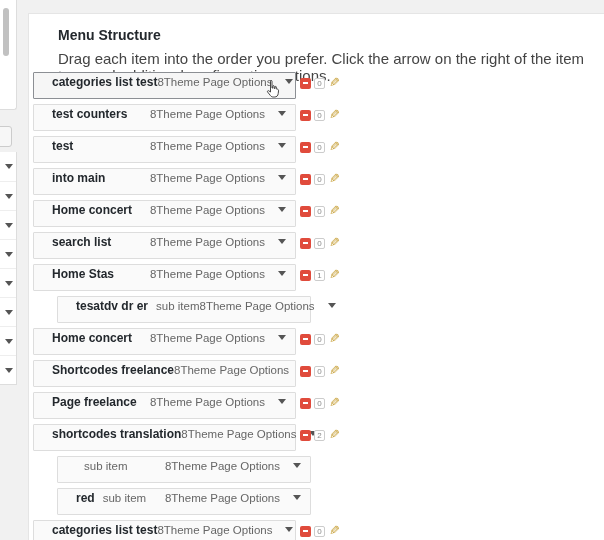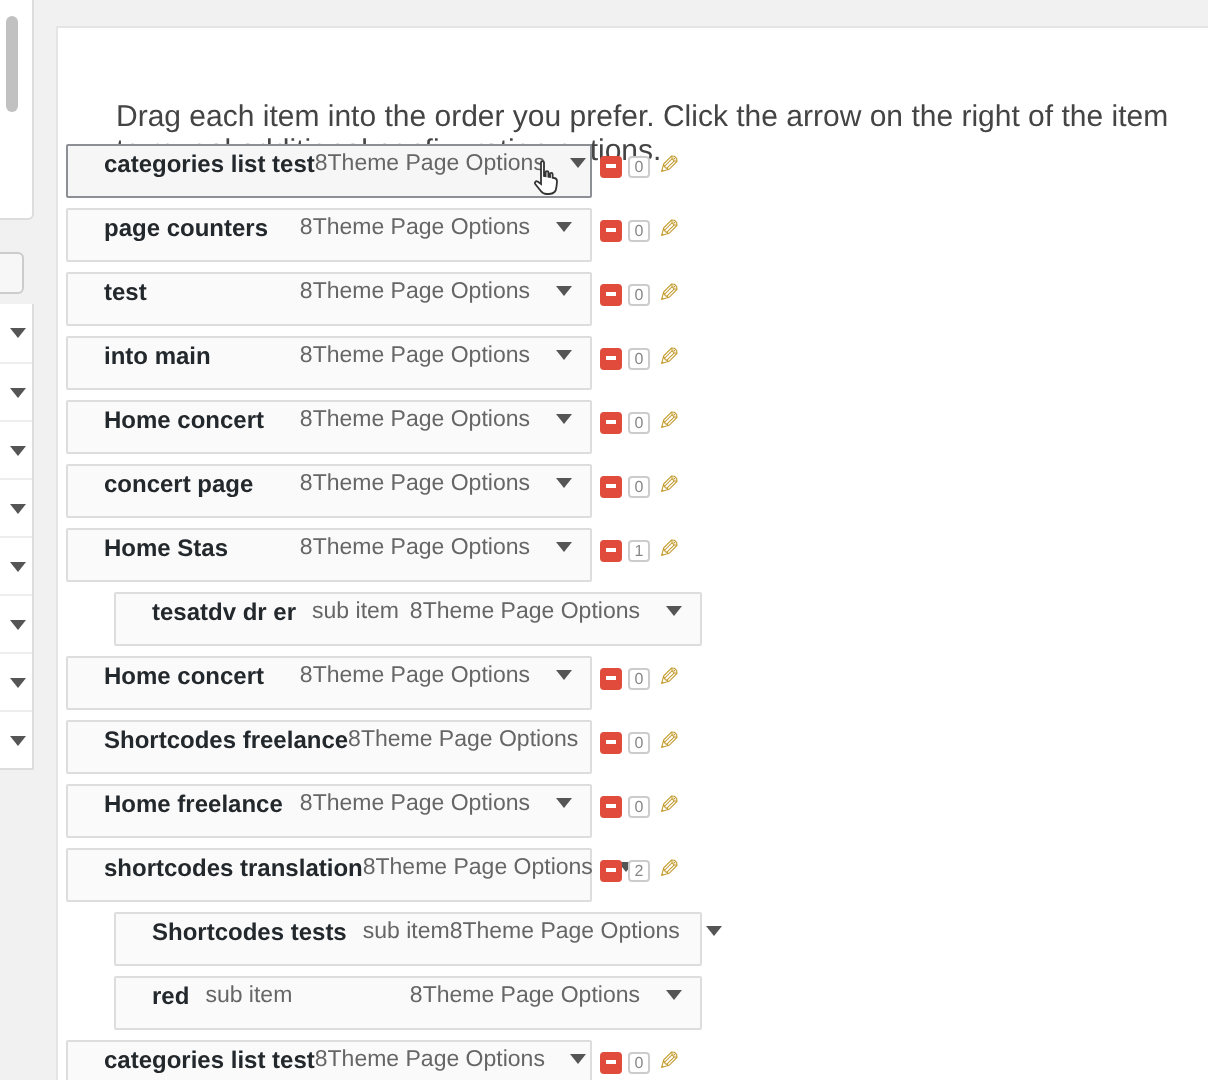--- a/index.html
+++ b/index.html
@@ -58,21 +58,21 @@
   
   .menu-list { position:absolute; left:4px; top:58px; width:568px; }
   .menu-row { display:flex; align-items:flex-start; margin-bottom:5px; height:27px; }
   .menu-row.is-sub { padding-left:24px; }
   .item-box {
     width:263px; height:27px; background:#fafafa;
     border:1px solid #ddd; border-radius:1px;
     display:flex; align-items:center; padding:0 9px 8px 18px;
     cursor:move;
   }
-  .menu-row.is-sub .item-box { width:294px; }
+  .menu-row.is-sub .item-box { width:254px; }
   .menu-row.is-focused .item-box { border-color:#8c8f94; background:#f6f6f6; }
   .item-title { font-size:12px; font-weight:bold; color:#23282d; white-space:nowrap; }
   .item-subtag { font-size:11.5px; color:#666; margin-left:8px; white-space:nowrap; }
   .item-spacer { flex:1; }
   .item-options { font-size:11.5px; color:#666; white-space:nowrap; }
   .item-toggle { margin-left:13px; display:flex; align-items:center; }
 
   
   .badges { display:flex; align-items:center; margin-left:4px; margin-top:5px; gap:3px; }
   .badge-remove {
@@ -123,40 +123,41 @@
       <div class="strip-row">
         <span class="tri-down"></span>
       </div>
       <div class="strip-row">
         <span class="tri-down"></span>
       </div>
     </div>
 </div>
 
 <div class="main-panel">
+  <div class="panel-heading">Menu Structure</div>
   <div class="panel-desc">Drag each item into the order you prefer. Click the arrow on the right of the item to reveal additional configuration options.</div>
   <div class="menu-list" id="menu-list">
       <div class="menu-row is-focused">
         <div class="item-box">
           <span class="item-title">categories list test</span>
           <span class="item-spacer"></span>
           <span class="item-options">8Theme Page Options</span>
           <span class="item-toggle">
             <span class="tri-down"></span>
           </span>
         </div>
         <span class="badges">
           <span class="badge-remove"></span>
           <span class="badge-count">0</span>
           <span class="badge-pencil">✎</span>
         </span>
       </div>
       <div class="menu-row">
         <div class="item-box">
-          <span class="item-title">page counters</span>
+          <span class="item-title">test counters</span>
           <span class="item-spacer"></span>
           <span class="item-options">8Theme Page Options</span>
           <span class="item-toggle">
             <span class="tri-down"></span>
           </span>
         </div>
         <span class="badges">
           <span class="badge-remove"></span>
           <span class="badge-count">0</span>
           <span class="badge-pencil">✎</span>
@@ -202,21 +203,21 @@
           </span>
         </div>
         <span class="badges">
           <span class="badge-remove"></span>
           <span class="badge-count">0</span>
           <span class="badge-pencil">✎</span>
         </span>
       </div>
       <div class="menu-row">
         <div class="item-box">
-          <span class="item-title">concert page</span>
+          <span class="item-title">search list</span>
           <span class="item-spacer"></span>
           <span class="item-options">8Theme Page Options</span>
           <span class="item-toggle">
             <span class="tri-down"></span>
           </span>
         </div>
         <span class="badges">
           <span class="badge-remove"></span>
           <span class="badge-count">0</span>
           <span class="badge-pencil">✎</span>
@@ -273,21 +274,21 @@
           </span>
         </div>
         <span class="badges">
           <span class="badge-remove"></span>
           <span class="badge-count">0</span>
           <span class="badge-pencil">✎</span>
         </span>
       </div>
       <div class="menu-row">
         <div class="item-box">
-          <span class="item-title">Home freelance</span>
+          <span class="item-title">Page freelance</span>
           <span class="item-spacer"></span>
           <span class="item-options">8Theme Page Options</span>
           <span class="item-toggle">
             <span class="tri-down"></span>
           </span>
         </div>
         <span class="badges">
           <span class="badge-remove"></span>
           <span class="badge-count">0</span>
           <span class="badge-pencil">✎</span>
@@ -303,21 +304,20 @@
           </span>
         </div>
         <span class="badges">
           <span class="badge-remove"></span>
           <span class="badge-count">2</span>
           <span class="badge-pencil">✎</span>
         </span>
       </div>
       <div class="menu-row is-sub">
         <div class="item-box">
-          <span class="item-title">Shortcodes tests</span>
           <span class="item-subtag">sub item</span>
           <span class="item-spacer"></span>
           <span class="item-options">8Theme Page Options</span>
           <span class="item-toggle">
             <span class="tri-down"></span>
           </span>
         </div>
       </div>
       <div class="menu-row is-sub">
         <div class="item-box">

